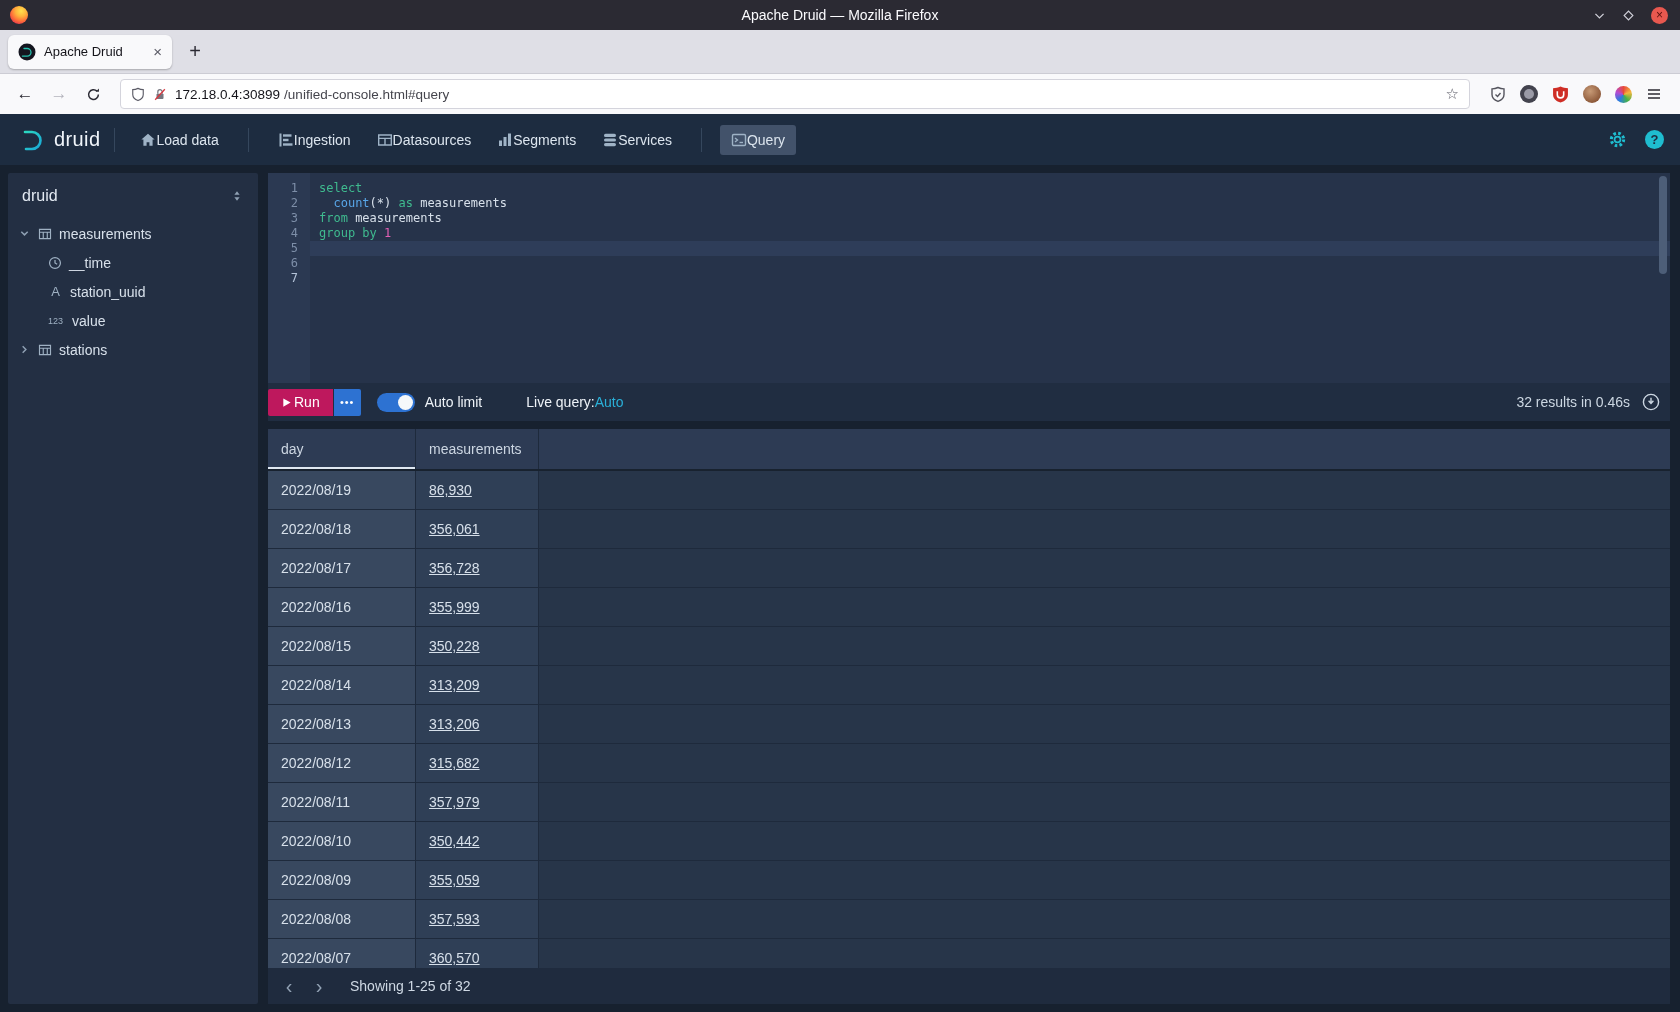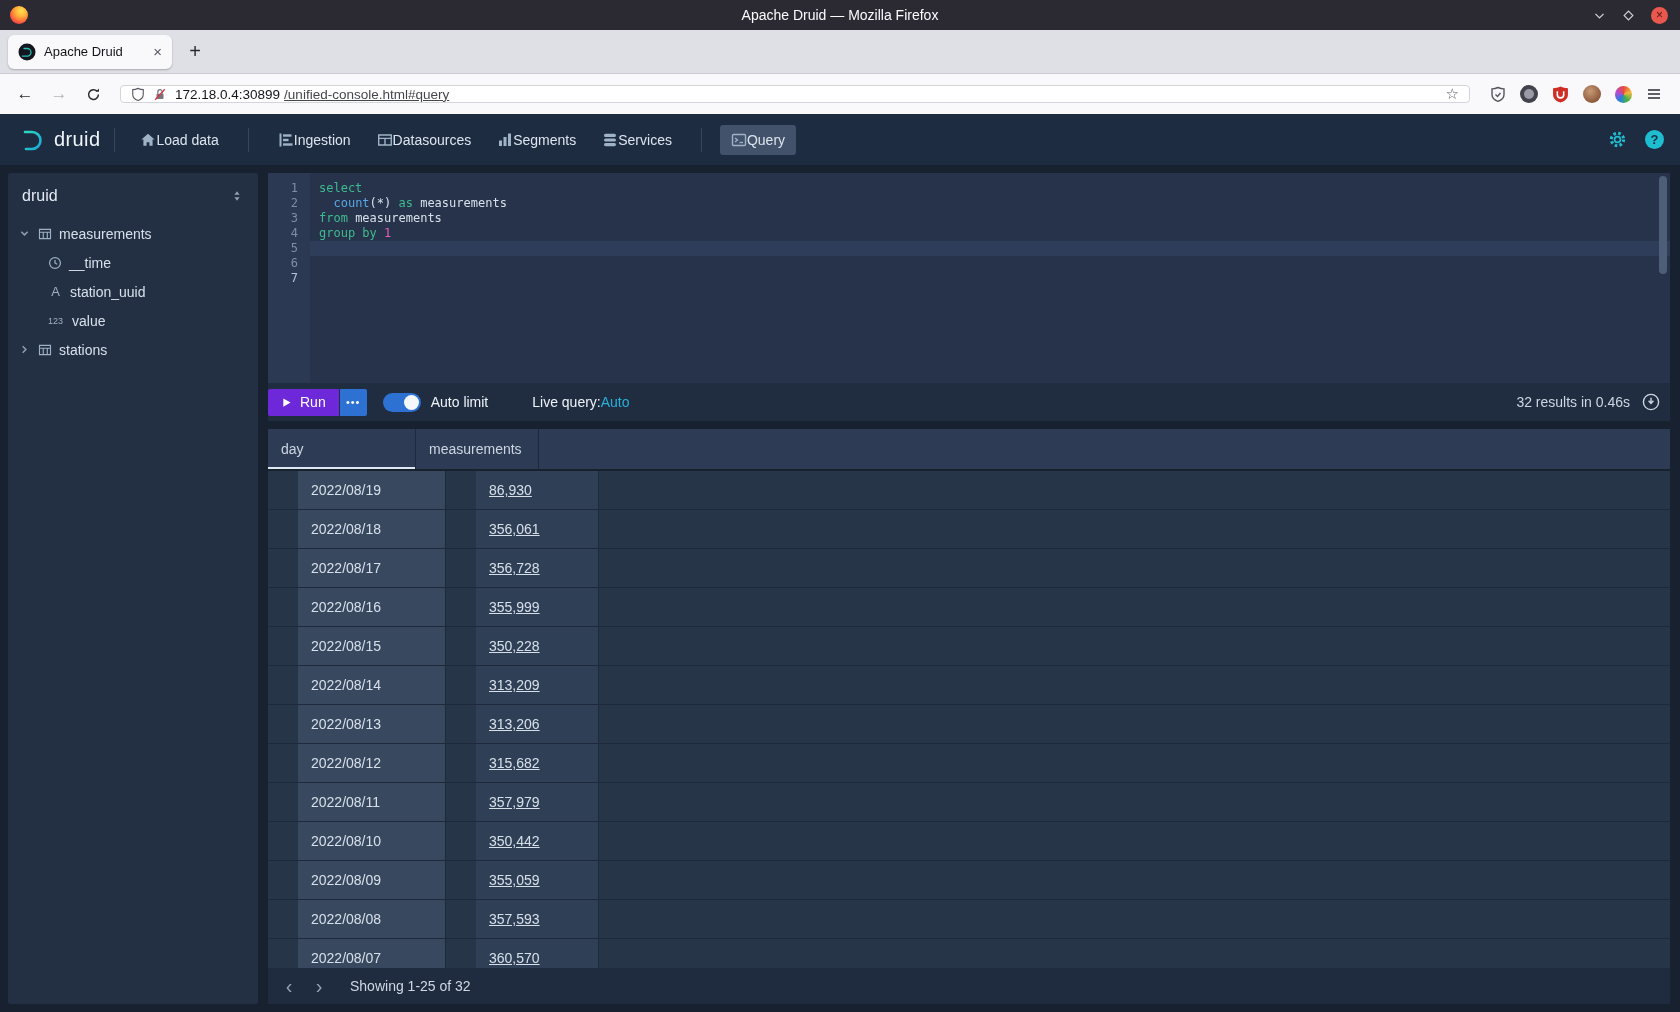--- a/index.html
+++ b/index.html
@@ -18,21 +18,21 @@
   .tabbar { height:43px; background:#dfdfe6; display:flex; align-items:center; padding:0 8px; gap:8px; }
   .tab { width:164px; height:34px; background:#f9f9fb; border-radius:6px; display:flex; align-items:center; gap:8px; padding:0 10px; font-size:13px; color:#15141a; box-shadow:0 1px 2px rgba(0,0,0,.25); }
   .tab-title { flex:1; white-space:nowrap; overflow:hidden; }
   .tab-close { color:#5b5b66; font-size:15px; }
   .newtab-btn { font-size:20px; color:#2b2a33; width:30px; height:30px; display:flex; align-items:center; justify-content:center; border-radius:4px; }
 
   
   .navbar { height:41px; background:#f9f9fb; border-top:1px solid #ccccd4; display:flex; align-items:center; padding:0 10px; gap:4px; }
   .nav-btn { width:30px; height:30px; display:flex; align-items:center; justify-content:center; font-size:17px; color:#2b2a33; border-radius:4px; }
   .nav-btn.disabled { color:#b3b3bc; }
-  .urlbar { flex:1; height:18px; margin:0 8px; background:#ffffff; border:1px solid #d4d4dc; border-radius:4px; display:flex; align-items:center; gap:8px; padding:0 10px; font-size:13.5px; }
+  .urlbar { flex:1; height:30px; margin:0 8px; background:#ffffff; border:1px solid #d4d4dc; border-radius:4px; display:flex; align-items:center; gap:8px; padding:0 10px; font-size:13.5px; }
   .url-host { color:#15141a; }
   .url-path { color:#45454d; }
   .url-star { margin-left:auto; color:#5b5b66; font-size:15px; }
   .ext-icons { display:flex; align-items:center; gap:14px; padding:0 8px; }
   .avatar1 { width:18px; height:18px; border-radius:50%; background:#43434e; position:relative; overflow:hidden; }
   .avatar1::after { content:""; position:absolute; left:4px; top:4px; width:10px; height:10px; border-radius:50%; background:#9a9aa6; }
   .avatar2 { width:18px; height:18px; border-radius:50%; background: radial-gradient(circle at 40% 35%, #c79a76, #8a5637 75%); }
   .pinwheel { width:17px; height:17px; border-radius:50%; background: conic-gradient(#e7493c, #f5b63c, #47b347, #2a7de1, #b44bd2, #e7493c); }
 
   
@@ -73,42 +73,42 @@
   .code-line.active { background:#2e3d59; }
   .tok.kw { color:#3fbb8f; }
   .tok.fn { color:#58a6e8; }
   .tok.str { color:#e29a63; }
   .tok.num { color:#e25fb4; }
   .tok.pl { color:#d7e0ea; }
   .editor-scrollthumb { position:absolute; right:3px; top:3px; width:8px; height:98px; background:#4d5e78; border-radius:4px; }
 
   
   .runbar { height:38px; min-height:38px; background:#202d41; display:flex; align-items:center; }
-  .run-btn { height:27px; background:#6d28d9; border-radius:2px 0 0 2px; color:#fff; display:flex; align-items:center; gap:8px; padding:0 13px; font-size:14px; }
+  .run-btn { height:27px; background:#be185d; border-radius:2px 0 0 2px; color:#fff; display:flex; align-items:center; gap:2px; padding:0 13px; font-size:14px; }
   .more-btn { height:27px; width:27px; background:#2d72d2; border-radius:0 2px 2px 0; margin-left:1px; color:#fff; display:flex; align-items:center; justify-content:center; font-size:11px; letter-spacing:1px; }
   .switch { width:38px; height:19px; background:#2d72d2; border-radius:10px; position:relative; margin-left:16px; }
   .switch-knob { position:absolute; right:2px; top:2px; width:15px; height:15px; border-radius:50%; background:#f5f8fa; }
   .auto-limit-label { font-size:14px; color:#eef3f8; margin-left:10px; }
   .live-query { margin-left:44px; font-size:14px; color:#eef3f8; display:flex; gap:0; }
   .lq-value { color:#2ab0d8; }
   .rb-spacer { flex:1; }
   .results-info { font-size:14px; color:#ccd7e2; }
   .download-btn { color:#ccd7e2; display:flex; margin:0 10px 0 12px; }
 
   
   .table { flex:1; margin-top:8px; overflow:hidden; background:#273549; display:flex; flex-direction:column; }
   .thead { height:42px; min-height:42px; background:#2d3b54; display:flex; font-size:14px; color:#ccd6e2; border-bottom:2px solid #18222f; }
   .th { display:flex; align-items:center; padding:0 13px; position:relative; border-right:1px solid #1e2a3c; }
   .th-day { width:148px; }
   .th-day::after { content:""; position:absolute; left:0; bottom:0; height:2px; width:100%; background:#dfe8f2; }
   .th-meas { width:123px; }
   .th-fill { flex:1; border-right:none; }
   .tbody { flex:1; overflow:hidden; }
   .trow { height:39px; display:flex; font-size:14px; color:#d7e0ea; border-bottom:1px solid #1e2a3c; }
-  .td { display:flex; align-items:center; padding:8px 13px; border-right:1px solid #1e2a3c;margin-left:30px; }
+  .td { display:flex; align-items:center; padding:8px 13px; border-right:1px solid #1e2a3c; }
   .td-day { width:148px; background:#38485f; }
   .td-meas { width:123px; background:#2f3f56;text-decoration:underline; }
   .td-fill { flex:1; background:#273549; border-right:none; }
 
   
   .footerbar { height:36px; min-height:36px; background:#1f2b3e; display:flex; align-items:center; padding:0 6px; color:#c6d1dd; font-size:14px; }
   .pg-btn { width:30px; height:30px; display:flex; align-items:center; justify-content:center; color:#93a3b5; font-size:20px; }
   .showing { margin-left:16px; color:#cfd9e4; }
 </style>
 </head>
@@ -163,21 +163,21 @@
         </svg>
     </span>
     <span style="display:flex;">
       <svg width="14" height="15" viewBox="0 0 16 16">
           <rect x="4" y="7" width="8" height="6" rx="1" fill="#76767f"></rect>
           <path d="M5.5 7 V5 a2.5 2.5 0 0 1 5 0 v2" fill="none" stroke="#76767f" stroke-width="1.4"></path>
           <line x1="2.5" y1="14" x2="13.5" y2="2" stroke="#d7373f" stroke-width="1.5"></line>
         </svg>
     </span>
     <span class="url-host">172.18.0.4:30899</span>
-      <span class="url-path" style="margin-left:-4px;text-decoration:underline;">/unified-console.html#query</span>
+      <span class="url-path" style="margin-left:-4px;">/unified-console.html#query</span>
     <span class="url-star">☆</span>
   </div>
   <div class="ext-icons">
     <span style="display:flex;">
       <svg width="16" height="17" viewBox="0 0 16 16">
           <path d="M8 1 C10 2 12 2.4 14 2.4 V8 c0 4-3 5.8-6 6.9 C5 13.8 2 12 2 8 V2.4 C4 2.4 6 2 8 1 Z" fill="none" stroke="#55555e" stroke-width="1.4"></path>
           <path d="M5.5 8 l2 2 3-3.5" fill="none" stroke="#55555e" stroke-width="1.4"></path>
         </svg>
     </span>
     <span class="avatar1"></span>

